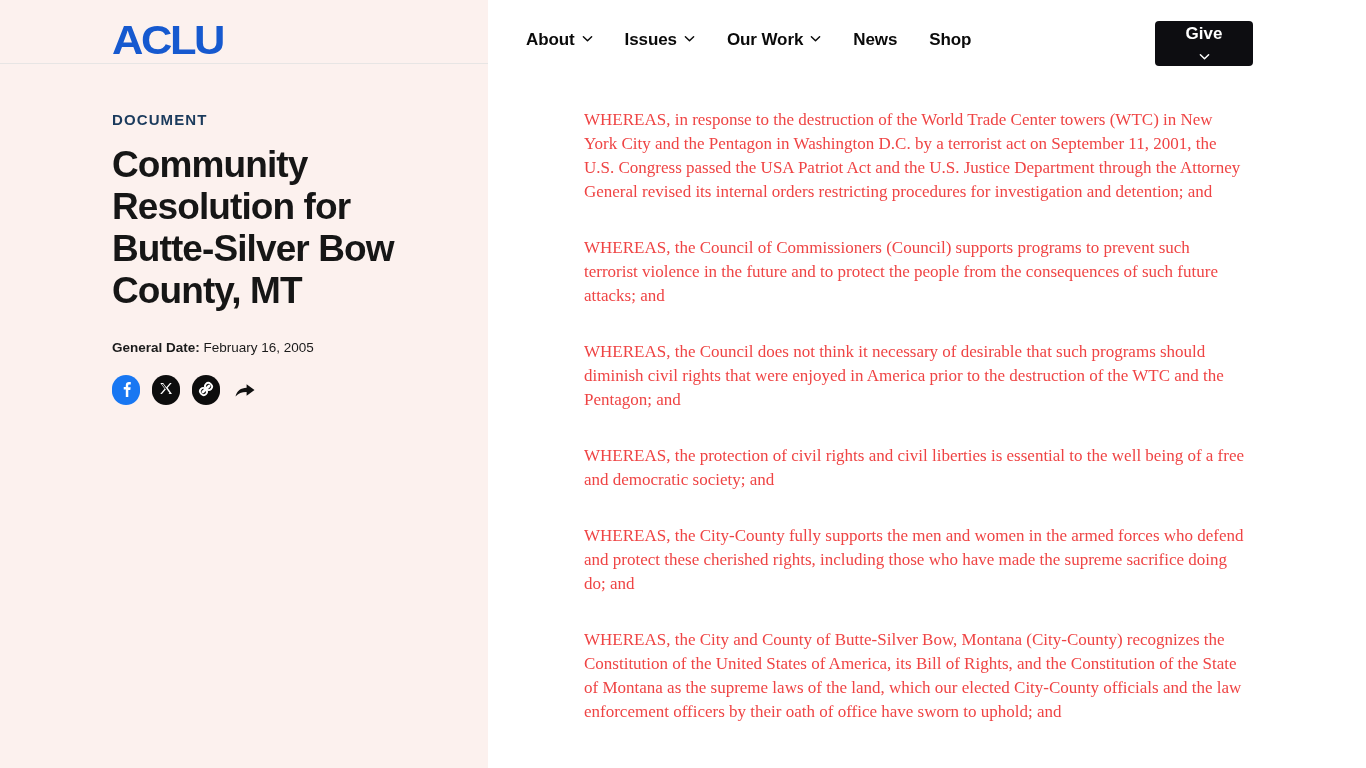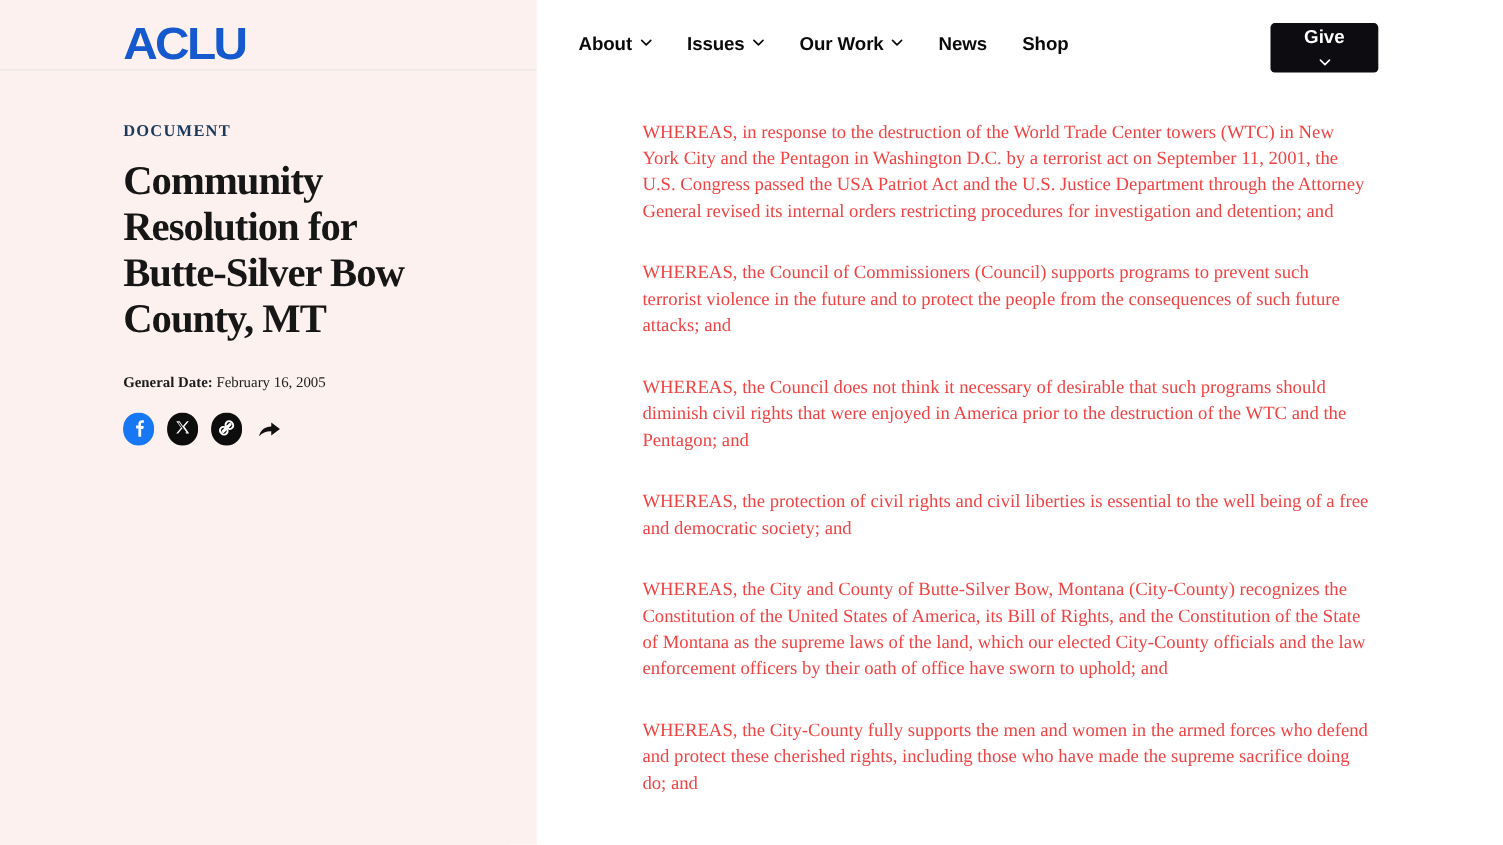--- a/index.html
+++ b/index.html
@@ -118,21 +118,20 @@
     box-sizing: border-box;
     flex-direction: column;
   }
 
   
   .sidebar {
     position: absolute;
     left: 112px;
     top: 110px;
     width: 330px;
-    font-family: Liberation Serif, serif;
   }
   .eyebrow {
     font-size: 15px;
     font-weight: 700;
     letter-spacing: 1.1px;
     color: #1a3a5c;
     margin: 0 0 14px 0;
     line-height: 20px;
   }
   .doc-title {
@@ -302,17 +301,17 @@
       </div>
 
     </div>
   </aside>
 
   <main class="doc-body">
     <p>WHEREAS, in response to the destruction of the World Trade Center towers (WTC) in New York City and the Pentagon in Washington D.C. by a terrorist act on September 11, 2001, the U.S. Congress passed the USA Patriot Act and the U.S. Justice Department through the Attorney General revised its internal orders restricting procedures for investigation and detention; and</p>
     <p>WHEREAS, the Council of Commissioners (Council) supports programs to prevent such terrorist violence in the future and to protect the people from the consequences of such future attacks; and</p>
     <p>WHEREAS, the Council does not think it necessary of desirable that such programs should diminish civil rights that were enjoyed in America prior to the destruction of the WTC and the Pentagon; and</p>
     <p>WHEREAS, the protection of civil rights and civil liberties is essential to the well being of a free and democratic society; and</p>
+    <p>WHEREAS, the City-County fully supports the men and women in the armed forces who defend and protect these cherished rights, including those who have made the supreme sacrifice doing do; and</p>
     <p>WHEREAS, the City and County of Butte-Silver Bow, Montana (City-County) recognizes the Constitution of the United States of America, its Bill of Rights, and the Constitution of the State of Montana as the supreme laws of the land, which our elected City-County officials and the law enforcement officers by their oath of office have sworn to uphold; and</p>
-    <p>WHEREAS, the City-County fully supports the men and women in the armed forces who defend and protect these cherished rights, including those who have made the supreme sacrifice doing do; and</p>
   </main>
 
 </div>
 
 </body></html>

